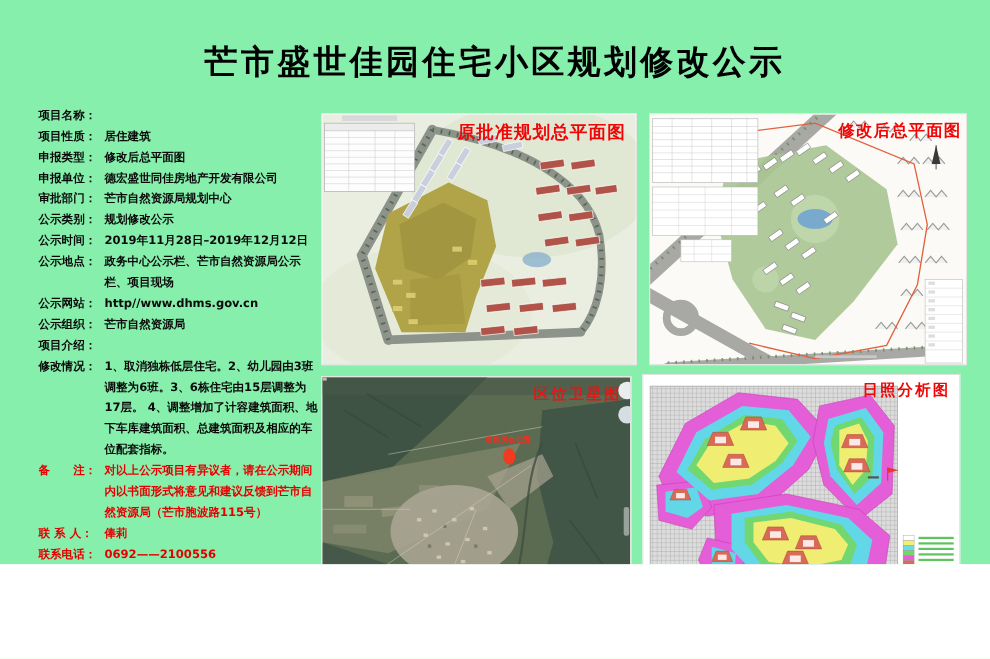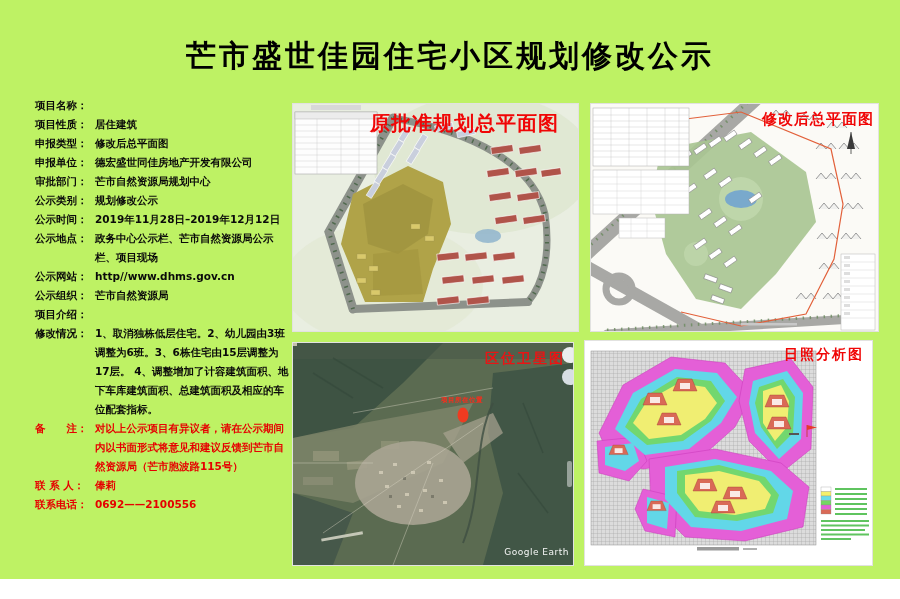--- a/index.html
+++ b/index.html
@@ -1,29 +1,29 @@
 <!DOCTYPE html>
 <html><head>
 <meta charset="utf-8">
 <style>
   html,body{margin:0;padding:0;background:#fff;}
-  .page{position:relative;width:900px;height:579px;background:#bef264;overflow:hidden;
+  .page{position:relative;width:900px;height:513px;background:#86efac;overflow:hidden;
         font-family:"DejaVu Sans",sans-serif;color:#000;}
   .title{position:absolute;top:36px;left:0;width:900px;text-align:center;
          font-size:30px;font-weight:bold;letter-spacing:3px;color:#000;}
   .info{position:absolute;left:35px;top:96px;width:254px;font-size:10.5px;
         font-weight:bold;line-height:19px;color:#0a0a0a;}
   .row{display:flex;align-items:flex-start;}
   .row .lbl{flex:0 0 60px;white-space:pre;}
   .row .val{flex:1;}
   .red{color:#e60000;}
   .panel{position:absolute;background:#fff;border:1px solid #e2e2e0;box-sizing:border-box;overflow:hidden;}
   .panel svg{display:block;}
   .plabel{position:absolute;font-weight:bold;color:#f00606;white-space:nowrap;}
-  .p1lab{top:6px;right:19px;font-size:20px;letter-spacing:1px;}
+  .p1lab{top:6px;right:9px;font-size:16px;letter-spacing:1px;}
   .p2lab{top:6px;right:4px;font-size:15px;letter-spacing:1px;}
   .p3lab{top:7px;right:8px;font-size:14px;letter-spacing:2px;color:#e81515;}
   .p4lab{top:5px;right:8px;font-size:14px;letter-spacing:2px;}
   .marker-text{position:absolute;left:148px;top:53px;font-size:6.5px;font-weight:bold;color:#ff2a1a;letter-spacing:.5px;}
   .watermark{position:absolute;right:4px;bottom:8px;font-size:9px;color:#fff;letter-spacing:.5px;opacity:.95;}
 </style>
 </head>
 <body>
 
 <div class="page">

